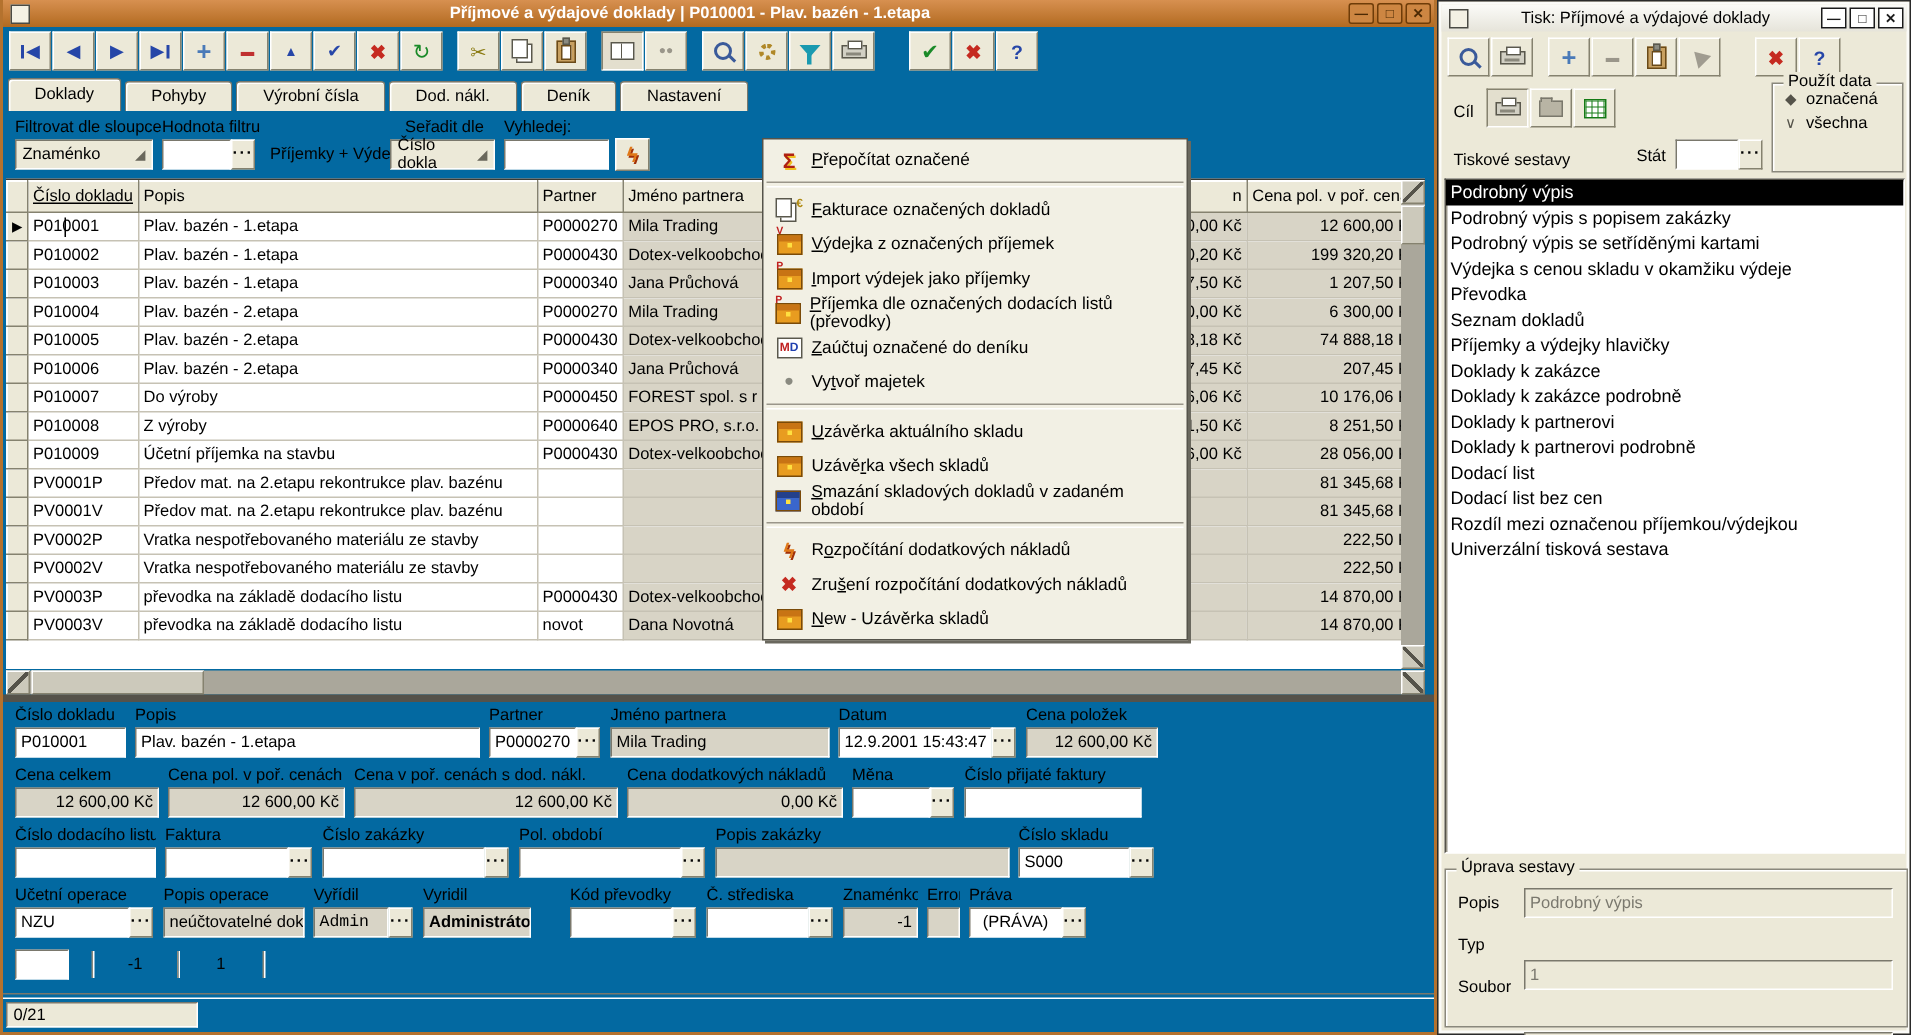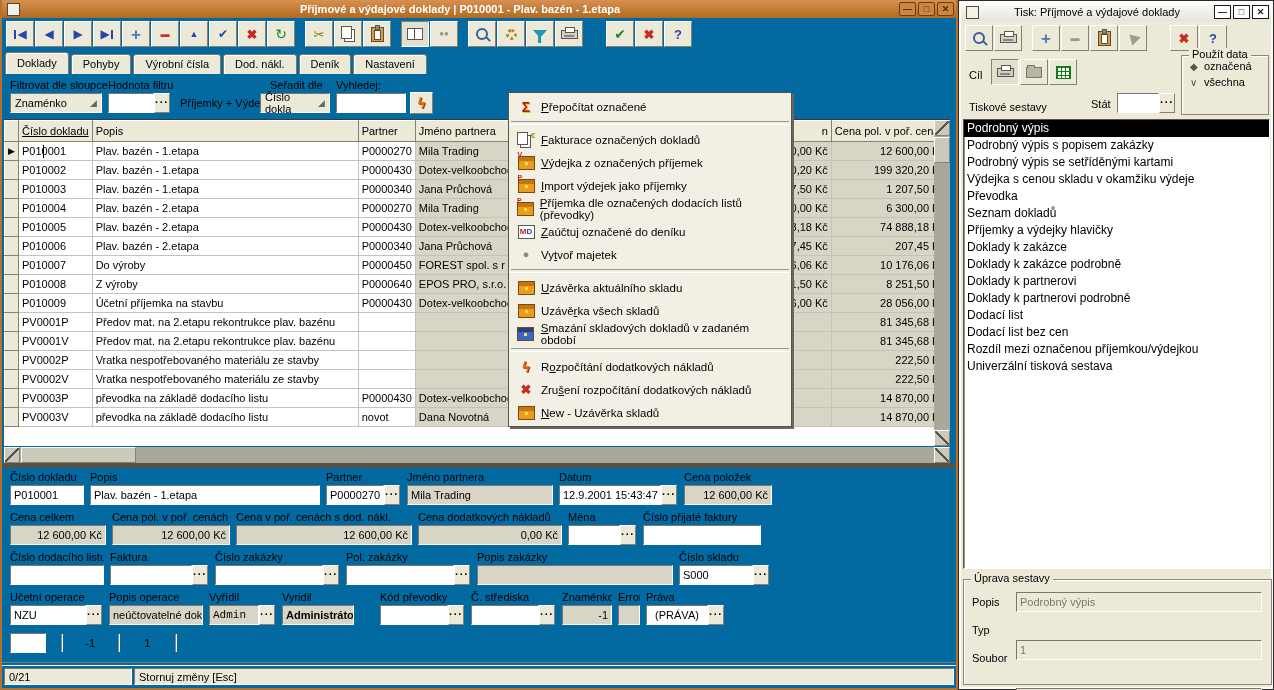--- a/index.html
+++ b/index.html
@@ -50,21 +50,21 @@
   .ic-chest{width:15px;height:12px;background:#e89c20;border:1px solid #7a4a08;position:relative;display:inline-block;}
   .ic-chest::before{content:'';position:absolute;left:0;top:0;width:100%;height:4px;background:#c87414;}
   .ic-chest::after{content:'';position:absolute;left:6px;top:5px;width:3px;height:3px;background:#ffe040;}
   .ic-chest.blue{background:#3a66cc;}
   .ic-chest.blue::before{background:#24408c;}
   .ic-chest i{position:absolute;top:-6px;left:-1px;font-style:normal;font-weight:bold;font-size:7px;color:#c02020;}
   .ic-journal{width:15px;height:12px;background:#fff;border:1px solid #5a584c;display:inline-block;font-size:8px;font-weight:bold;line-height:11px;text-align:center;}
   .ic-journal b{color:#c02020;} .ic-journal em{color:#2040b0;font-style:normal;}
   
   #tabs{left:3px;top:53px;display:flex;height:21px;align-items:flex-end;}
-  .tab{height:19px;line-height:18px;padding:0 11px;background:#ece9d8;border:1px solid #7a786c;border-bottom:none;border-radius:3px 3px 0 0;margin-right:2px;box-shadow:inset 1px 1px 0 #fff;}
+  .tab{height:19px;line-height:18px;padding:0 17px;background:#ece9d8;border:1px solid #7a786c;border-bottom:none;border-radius:3px 3px 0 0;margin-right:2px;box-shadow:inset 1px 1px 0 #fff;}
   .tab.active{height:21px;line-height:20px;box-shadow:inset 1px 1px 0 #fff;}
   
   .lbl{position:absolute;white-space:nowrap;}
   .inp{background:#fff;border:1px solid;border-color:#7a786c #fff #fff #7a786c;height:20px;box-sizing:border-box;font-family:"Liberation Sans",sans-serif;font-size:11px;padding:0 3px;}
   .combo{background:#ece9d8;border:1px solid;border-color:#7a786c #fff #fff #7a786c;height:20px;box-sizing:border-box;display:flex;align-items:center;padding:0 4px;}
   .combo .cg{margin-left:auto;color:#6a685c;font-size:9px;}
   .dots{width:16px;height:20px;background:#ece9d8;border:1px solid;border-color:#fff #85826f #85826f #fff;box-sizing:border-box;text-align:center;line-height:17px;font-weight:bold;letter-spacing:1px;}
   .dots::after{content:'···';}
   
   #table-area{left:2px;top:119px;width:946px;height:327px;background:#fff;border-top:1px solid #3a3a34;box-sizing:border-box;}
@@ -493,21 +493,21 @@
               <div class="fctl" style="width: 118px;"></div>
             </div></div></div>
         <div class="frow"><div class="ff" style="width: 94px;"><div class="flabel">Číslo dodacího listu</div><div class="fwrap">
               <div class="fctl" style="width: 94px;"></div>
             </div></div><div class="ff" style="width: 99px;"><div class="flabel">Faktura</div><div class="fwrap">
               <div class="fctl" style="width: 82px;"></div>
               <div class="dots" style="height: 20px;"></div>
             </div></div><div class="ff" style="width: 125px;"><div class="flabel">Číslo zakázky</div><div class="fwrap">
               <div class="fctl" style="width: 108px;"></div>
               <div class="dots" style="height: 20px;"></div>
-            </div></div><div class="ff" style="width: 125px;"><div class="flabel">Pol. zakázky</div><div class="fwrap">
+            </div></div><div class="ff" style="width: 125px;"><div class="flabel">Pol. období</div><div class="fwrap">
               <div class="fctl" style="width: 108px;"></div>
               <div class="dots" style="height: 20px;"></div>
             </div></div><div class="ff" style="width: 196px;"><div class="flabel">Popis zakázky</div><div class="fwrap">
               <div class="fctl ro" style="width: 196px;"></div>
             </div></div><div class="ff" style="width: 91px;"><div class="flabel">Číslo skladu</div><div class="fwrap">
               <div class="fctl" style="width: 74px;">S000</div>
               <div class="dots" style="height: 20px;"></div>
             </div></div></div>
         <div class="frow"><div class="ff" style="width: 93px;"><div class="flabel">Učetní operace</div><div class="fwrap">
               <div class="fctl" style="width: 76px;">NZU</div>
@@ -541,21 +541,20 @@
       <span class="fnum">-1</span>
       <span class="vsep"></span>
       <span class="fnum">1</span>
       <span class="vsep"></span>
     </div>
 
     <div class="hline" style="top:662px;"></div>
 
     <div class="abs" style="left:2px;top:668px;right:2px;display:flex;gap:2px;">
       <div class="status-cell" style="width:128px;">0/21</div>
-      <div class="status-cell" style="flex:1;">Stornuj změny [Esc]</div>
     </div>
   </div>
 
   <div id="ctx-menu" class="abs">
       <div class="menu-item">
         <span class="menu-ic">
           <span class="g sum">Σ</span>
         </span>
         <span class="menu-lab"><u>P</u>řepočítat označené</span>
       </div>

